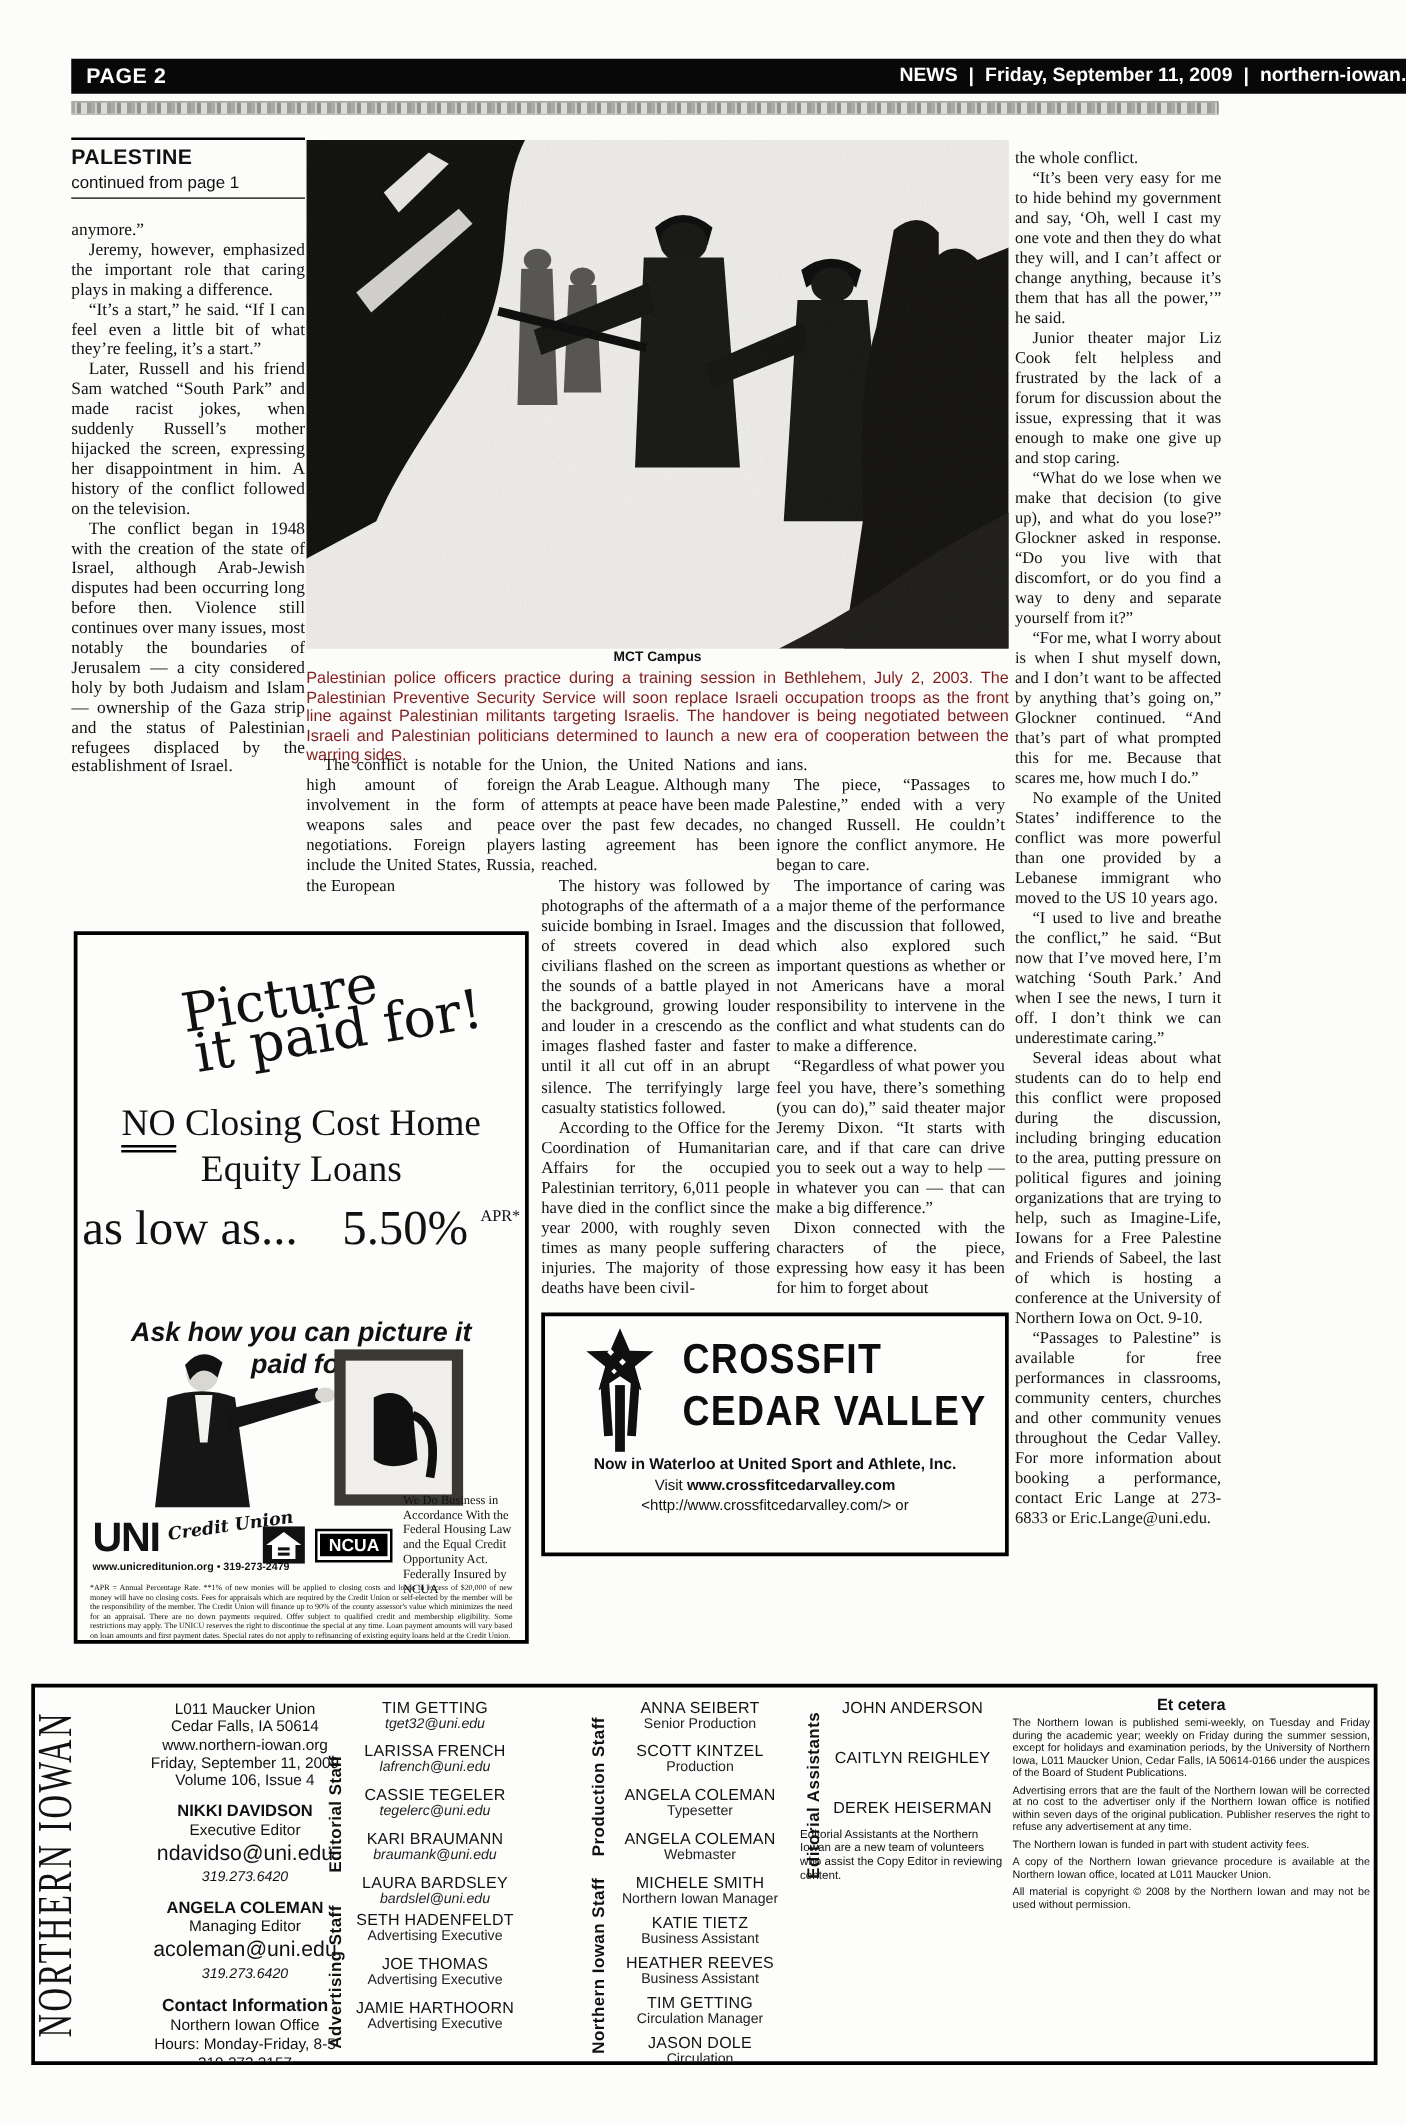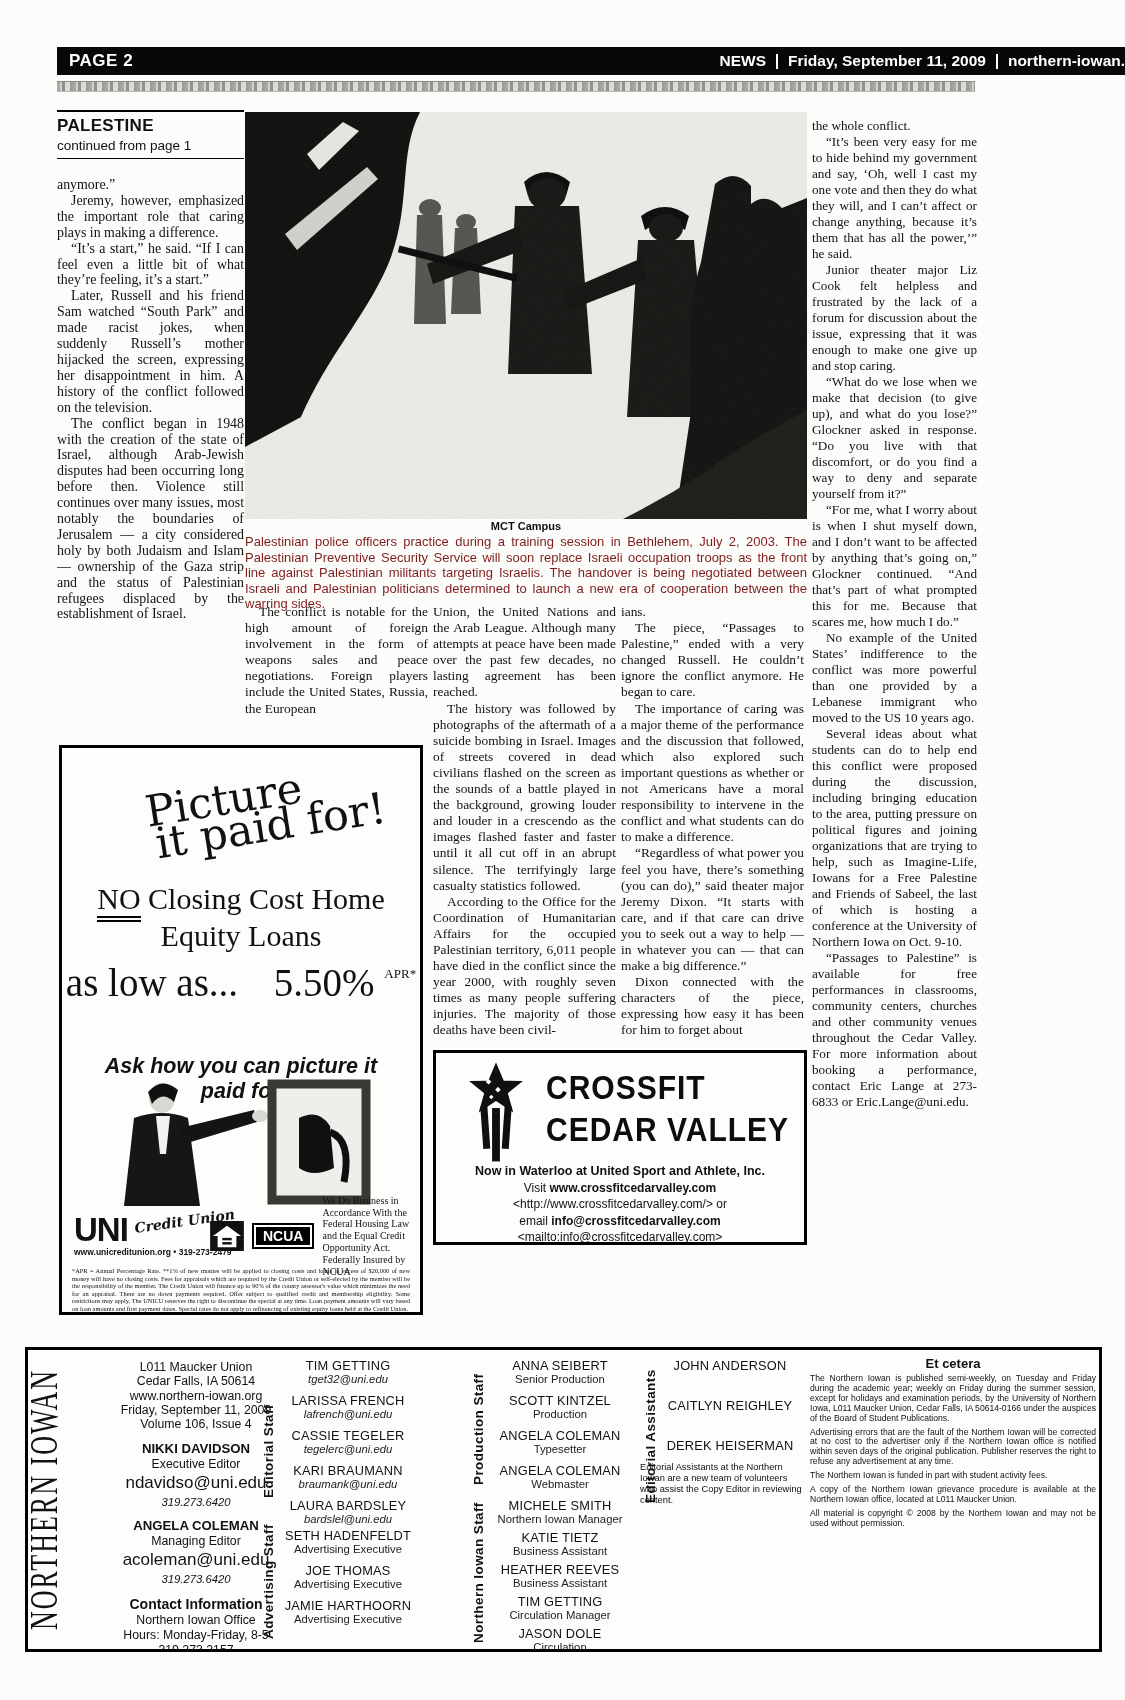--- a/index.html
+++ b/index.html
@@ -201,20 +201,21 @@
       <p>“Regardless of what power you feel you have, there’s something (you can do),” said theater major Jeremy Dixon. “It starts with care, and if that care can drive you to seek out a way to help — in whatever you can — that can make a big difference.”</p>
       <p>Dixon connected with the characters of the piece, expressing how easy it has been for him to forget about</p>
     </div>
   <div class="col" id="col5">
       <p class="ni">the whole conflict.</p>
       <p>“It’s been very easy for me to hide behind my government and say, ‘Oh, well I cast my one vote and then they do what they will, and I can’t affect or change anything, because it’s them that has all the power,’” he said.</p>
       <p>Junior theater major Liz Cook felt helpless and frustrated by the lack of a forum for discussion about the issue, expressing that it was enough to make one give up and stop caring.</p>
       <p>“What do we lose when we make that decision (to give up), and what do you lose?” Glockner asked in response. “Do you live with that discomfort, or do you find a way to deny and separate yourself from it?”</p>
       <p>“For me, what I worry about is when I shut myself down, and I don’t want to be affected by anything that’s going on,” Glockner continued. “And that’s part of what prompted this for me. Because that scares me, how much I do.”</p>
       <p>No example of the United States’ indifference to the conflict was more powerful than one provided by a Lebanese immigrant who moved to the US 10 years ago.</p>
+      <p>“I used to live and breathe the conflict,” he said. “But now that I’ve moved here, I’m watching ‘South Park.’ And when I see the news, I turn it off. I don’t think we can underestimate caring.”</p>
       <p>Several ideas about what students can do to help end this conflict were proposed during the discussion, including bringing education to the area, putting pressure on political figures and joining organizations that are trying to help, such as Imagine-Life, Iowans for a Free Palestine and Friends of Sabeel, the last of which is hosting a conference at the University of Northern Iowa on Oct. 9-10.</p>
       <p>“Passages to Palestine” is available for free performances in classrooms, community centers, churches and other community venues throughout the Cedar Valley. For more information about booking a performance, contact Eric Lange at 273-6833 or Eric.Lange@uni.edu.</p>
     </div>
 
   <div class="ad1">
     <div class="ad1-head">
       <div class="l1">Picture</div>
       <div class="l2">it paid for!</div>
     </div>
     <div class="ad1-offer">
@@ -271,21 +272,20 @@
       <rect x="28" y="58" width="9" height="54" transform="rotate(-4 32.5 58)" fill="#101010"></rect>
       <rect x="59" y="58" width="9" height="54" transform="rotate(4 63.5 58)" fill="#101010"></rect>
     </svg>
     <div class="ad2-name">
       <div>CROSSFIT</div>
       <div>CEDAR VALLEY</div>
     </div>
     <div class="ad2-lines">
       <div class="big">Now in Waterloo at United Sport and Athlete, Inc.</div>
       <div><span>Visit </span><span class="b">www.crossfitcedarvalley.com</span><span> &lt;http://www.crossfitcedarvalley.com/&gt; or</span></div>
-      <div><span>email </span><span class="b">info@crossfitcedarvalley.com</span><span> &lt;mailto:info@crossfitcedarvalley.com&gt;</span></div>
 
     </div>
   </div>
 
   <div class="mast">
     <div class="nameplate">NORTHERN IOWAN</div>
 
     <div class="mh-info">
       <div class="mh-addr">
           <p>L011 Maucker Union</p>

